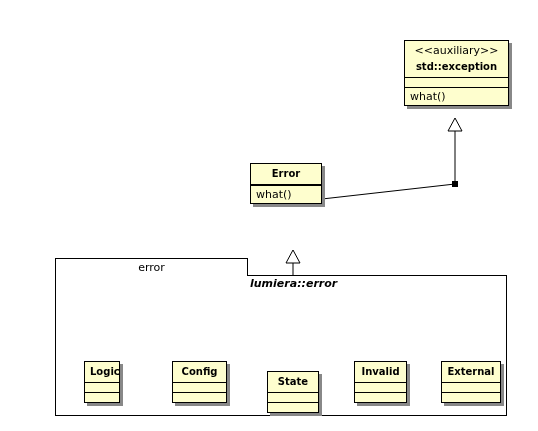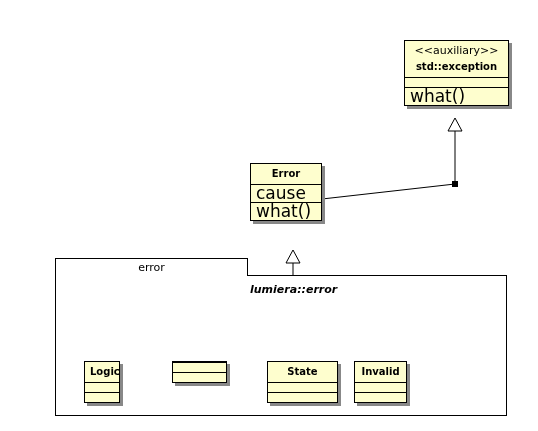--- a/index.html
+++ b/index.html
@@ -63,21 +63,21 @@
     border-top: 1px solid #000000;
     height: 0;
     font-size: 0;
     line-height: 0;
   }
   .uml-compartment {
     min-height: 8px;
   }
   .uml-member {
     text-align: left;
-    font-size: 17px;
+    font-size: 11px;
     line-height: 15px;
     padding: 1px 5px;
   }
   .uml-empty {
     height: 9px;
     padding: 0;
   }
   
   .pkg {
     position: absolute;
@@ -146,73 +146,78 @@
       <line x1="384" y1="306" x2="384" y2="361" stroke="#000000" stroke-width="1"></line>
       <line x1="472" y1="306" x2="472" y2="361" stroke="#000000" stroke-width="1"></line>
     </g>
   </svg>
 
   <div class="pkg">
     <div class="pkg-body" style="left:55px; top:275px; width:452px; height:141px;"></div>
     <div class="pkg-tab" style="left:55px; top:258px; width:193px; height:18px;">
       <span>error</span>
     </div>
-    <div class="pkg-label" style="left:250px; top:283px;">lumiera::error</div>
+    <div class="pkg-label" style="left:250px; top:277px;">lumiera::error</div>
   </div>
 
   <div class="uml-class" style="left:404px; top:40px; width:105px;">
     <div class="uml-row uml-stereotype">&lt;&lt;auxiliary&gt;&gt;</div>
     <div class="uml-row uml-name">std::exception</div>
     <div class="uml-sep"></div>
     <div class="uml-compartment">
       <div class="uml-row uml-empty"></div>
     </div>
     <div class="uml-sep"></div>
     <div class="uml-compartment">
       <div class="uml-row uml-member">what()</div>
     </div>
   </div>
 
   <div class="uml-class" style="left:250px; top:163px; width:72px;">
     <div class="uml-row uml-name" style="padding-top:3px;">Error</div>
     <div class="uml-sep"></div>
-    <div class="uml-compartment">
-      <div class="uml-row uml-member">cause</div>
-    </div>
     <div class="uml-sep"></div>
     <div class="uml-compartment">
       <div class="uml-row uml-member">what()</div>
     </div>
   </div>
 
   <div class="uml-class" style="left:84px; top:361px; width:36px;">
     <div class="uml-row uml-name" style="padding-top:3px;">Logic</div>
     <div class="uml-sep"></div>
     <div class="uml-row uml-empty"></div>
     <div class="uml-sep"></div>
     <div class="uml-row uml-empty"></div>
   </div>
 
   <div class="uml-class" style="left:172px; top:361px; width:55px;">
-    <div class="uml-sep"></div>
-    <div class="uml-row uml-empty"></div>
-    <div class="uml-sep"></div>
-    <div class="uml-row uml-empty"></div>
-  </div>
-
-  <div class="uml-class" style="left:267px; top:361px; width:71px;">
+    <div class="uml-row uml-name" style="padding-top:3px;">Config</div>
+    <div class="uml-sep"></div>
+    <div class="uml-row uml-empty"></div>
+    <div class="uml-sep"></div>
+    <div class="uml-row uml-empty"></div>
+  </div>
+
+  <div class="uml-class" style="left:267px; top:371px; width:52px;">
     <div class="uml-row uml-name" style="padding-top:3px;">State</div>
     <div class="uml-sep"></div>
     <div class="uml-row uml-empty"></div>
     <div class="uml-sep"></div>
     <div class="uml-row uml-empty"></div>
   </div>
 
   <div class="uml-class" style="left:354px; top:361px; width:53px;">
     <div class="uml-row uml-name" style="padding-top:3px;">Invalid</div>
     <div class="uml-sep"></div>
     <div class="uml-row uml-empty"></div>
     <div class="uml-sep"></div>
     <div class="uml-row uml-empty"></div>
   </div>
 
+  <div class="uml-class" style="left:441px; top:361px; width:60px;">
+    <div class="uml-row uml-name" style="padding-top:3px;">External</div>
+    <div class="uml-sep"></div>
+    <div class="uml-row uml-empty"></div>
+    <div class="uml-sep"></div>
+    <div class="uml-row uml-empty"></div>
+  </div>
 
 </div>
 
 </body></html>

